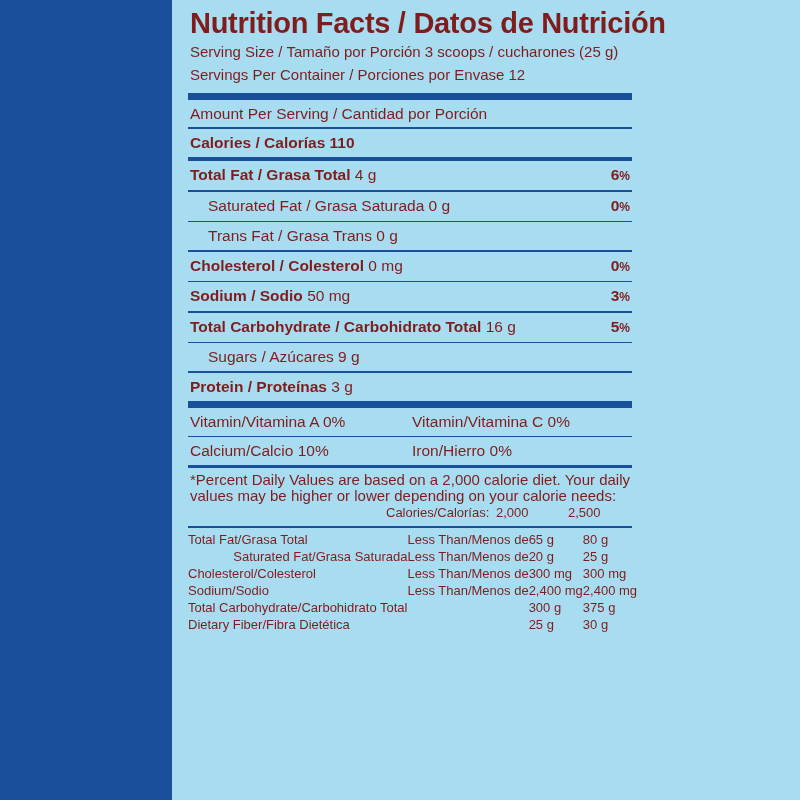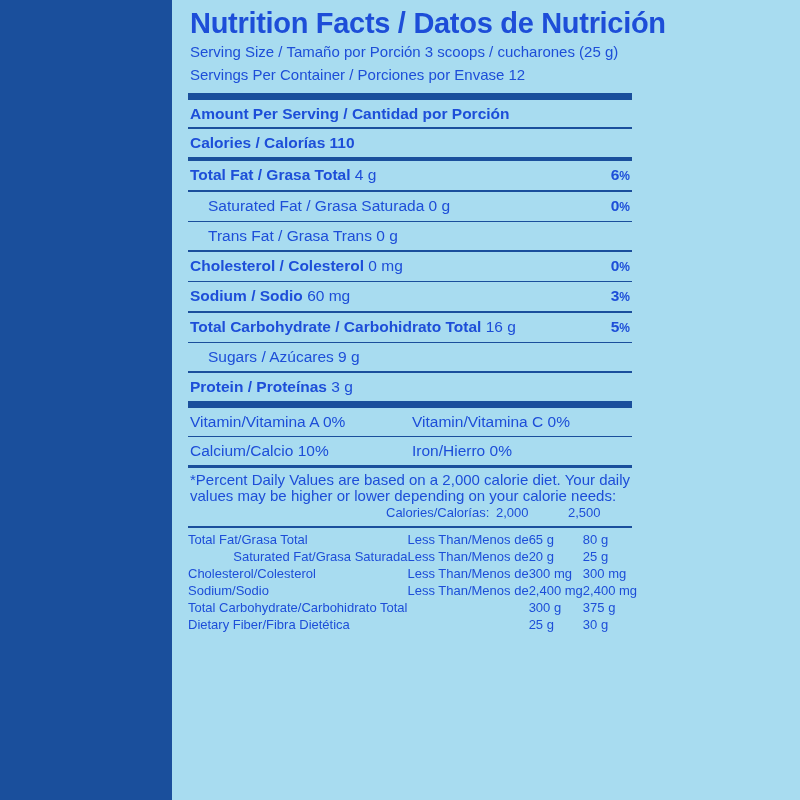--- a/index.html
+++ b/index.html
@@ -13,21 +13,21 @@
     font-family: "Liberation Sans", sans-serif;
     overflow: hidden;
   }
   .panel {
     position: absolute;
     left: 172px;
     top: 0;
     width: 628px;
     height: 800px;
     background: #a8dcf0;
-    color: #1d4ed8;
+    color: #7f1d1d;
     box-sizing: border-box;
     padding: 0 16px 0 16px;
   }
   .inner {
     position: relative;
     width: 444px;
     margin: 0;
     padding-top: 6px;
   }
   .title {
@@ -57,21 +57,21 @@
     font-size: 15.5px;
     line-height: 22px;
     padding: 3px 2px 3px 2px;
   }
   .row .left { white-space: nowrap; }
   .row .right { white-space: nowrap; font-weight: bold; }
   .b { font-weight: bold; }
   .indent { padding-left: 20px; }
   .amount {
     font-size: 15.5px;
-    font-weight: bold;
+    font-weight: normal;
     padding: 3px 2px;
     line-height: 21px;
   }
   .dv-row {
     text-align: right;
     font-size: 15.5px;
     font-weight: bold;
     padding: 3px 2px 3px 2px;
     line-height: 20px;
   }
@@ -154,21 +154,21 @@
       </div>
       <div class="rule rule-thin"></div>
 
       <div class="row">
         <span class="left"><span class="b">Cholesterol / Colesterol</span> <span>0 mg</span></span>
         <span class="right"><span>0</span><span class="pct-sm">%</span></span>
       </div>
       <div class="rule rule-thin"></div>
 
       <div class="row">
-        <span class="left"><span class="b">Sodium / Sodio</span> <span>60 mg</span></span>
+        <span class="left"><span class="b">Sodium / Sodio</span> <span>50 mg</span></span>
         <span class="right"><span>3</span><span class="pct-sm">%</span></span>
       </div>
       <div class="rule rule-thin"></div>
 
       <div class="row">
         <span class="left"><span class="b">Total Carbohydrate / Carbohidrato Total</span> <span>16 g</span></span>
         <span class="right"><span>5</span><span class="pct-sm">%</span></span>
       </div>
       <div class="rule rule-thin"></div>
 

